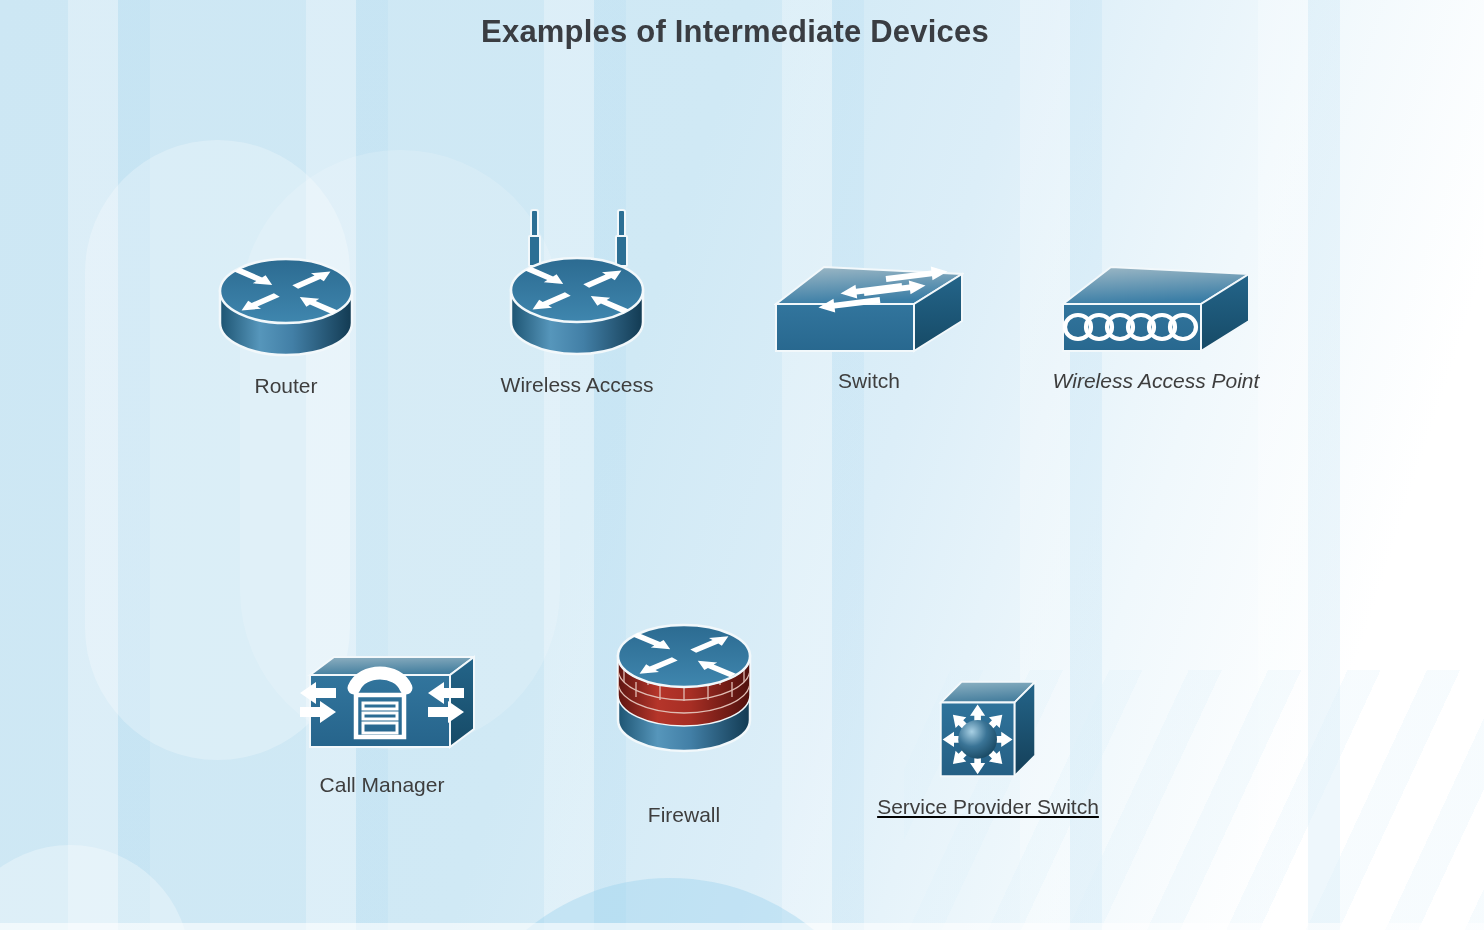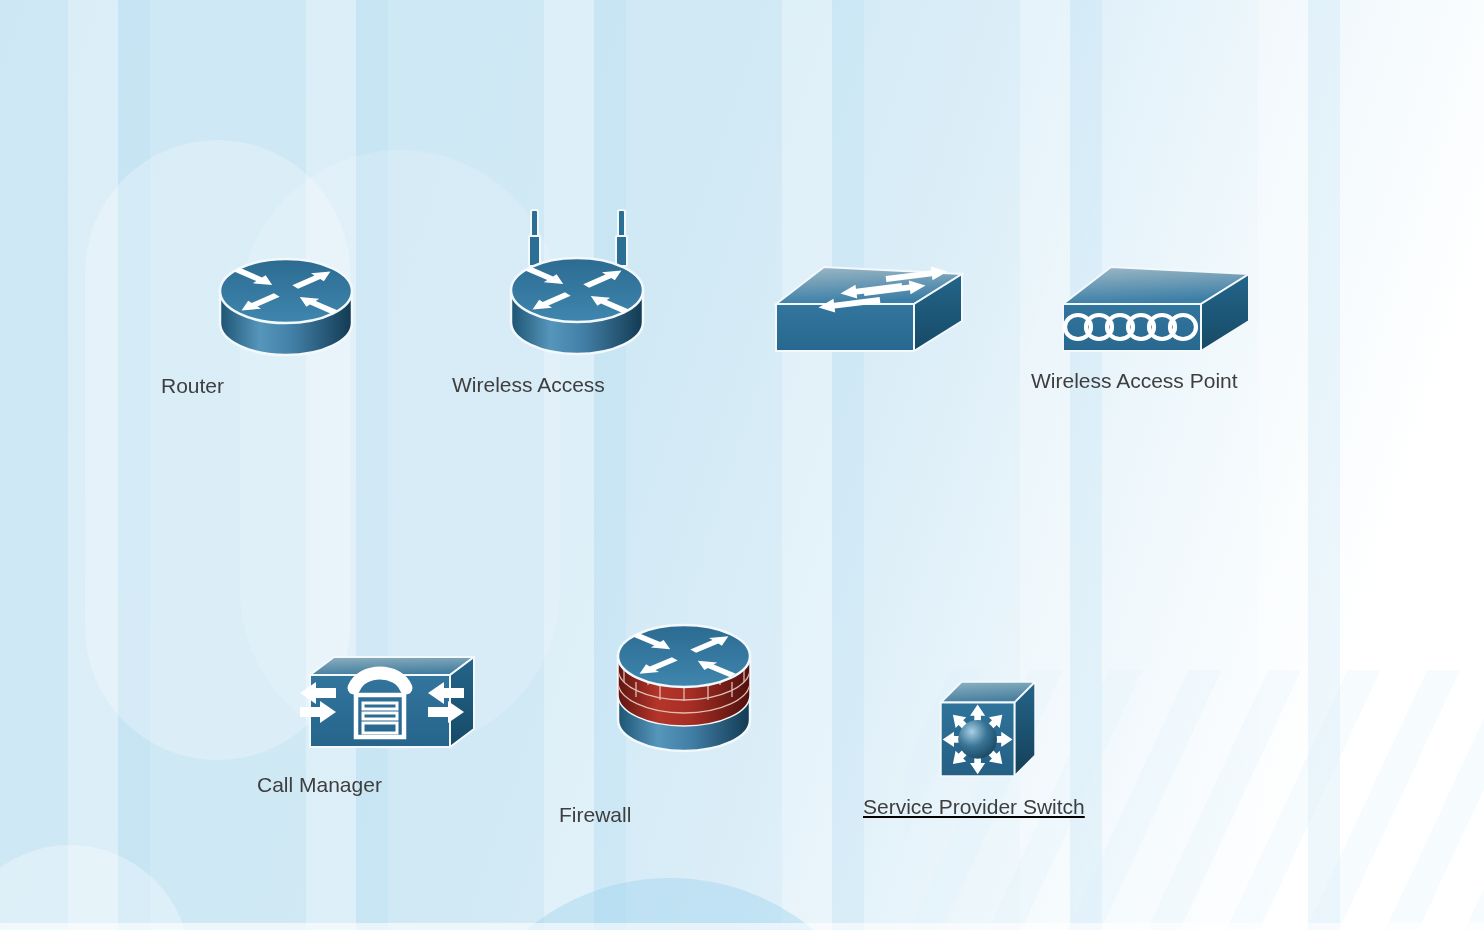--- a/index.html
+++ b/index.html
@@ -34,38 +34,39 @@
   .title{
     position:absolute;top:14px;left:0;width:1470px;
     text-align:center;font-size:31px;font-weight:bold;
     color:#3a3d42;letter-spacing:.2px;margin:0;
   }
   .device{
     position:absolute;display:flex;flex-direction:column;align-items:center;
     transform:translateX(-50%);
   }
   .device .label{
-    margin-top:12px;width:250px;text-align:left;
+    margin-top:12px;width:250px;text-align:center;
     font-size:21px;line-height:29px;color:#3e3e3e;
   }
   .icon{line-height:0;}
 </style>
 </head>
 <body>
 
 <div class="canvas">
 
   <div class="bg-stripes"></div>
   <div class="bg-capsule cap1"></div>
   <div class="bg-capsule cap2"></div>
   <div class="bg-capsule cap3"></div>
   <div class="bg-circle"></div>
   <div class="bg-streaks"></div>
   <div class="bg-bottombar"></div>
 
+  <h1 class="title">Examples of Intermediate Devices</h1>
 
   <div class="device" style="left:286px;top:255px;">
     <div class="icon">
       <svg viewBox="0 0 140 104" width="140" height="104">
         <defs>
           <linearGradient id="r-side" x1="0" y1="0" x2="1" y2="0">
             <stop offset="0" stop-color="#1d5472"></stop>
               <stop offset="0.3" stop-color="#5696bb"></stop>
             <stop offset="0.55" stop-color="#427fa6"></stop>
               <stop offset="1" stop-color="#123a52"></stop>
@@ -150,23 +151,24 @@
         <path d="M140,43 L188,13 L188,60 L140,90 Z" fill="url(#s-right)" stroke="#f2f8fb" stroke-width="2"></path>
         <path d="M2,43 L140,43 L140,90 L2,90 Z" fill="url(#s-front)" stroke="#f2f8fb" stroke-width="2"></path>
         <g fill="#ffffff">
           <use href="#s-arw" transform="translate(112,18) rotate(-7)"></use>
           <use href="#s-arw" transform="translate(128,25) rotate(173)"></use>
           <use href="#s-arw" transform="translate(90,32) rotate(-7)"></use>
           <use href="#s-arw" transform="translate(106,39) rotate(173)"></use>
         </g>
       </svg>
     </div>
-  </div>
-
-  <div class="device" style="left:1156px;top:261px;">
+    <div class="label">Switch</div>
+  </div>
+
+  <div class="device" style="left:1156px;top:261px;font-style:italic;">
     <div class="icon">
       <svg viewBox="0 0 190 93" width="190" height="93">
         <defs>
           <linearGradient id="a-top" x1="0" y1="0" x2="0.25" y2="1">
             <stop offset="0" stop-color="#9fb9c6"></stop>
               <stop offset="1" stop-color="#3b7ea6"></stop>
           </linearGradient>
           <linearGradient id="a-front" x1="0" y1="0" x2="0" y2="1">
             <stop offset="0" stop-color="#32759d"></stop>
               <stop offset="1" stop-color="#28688f"></stop>

